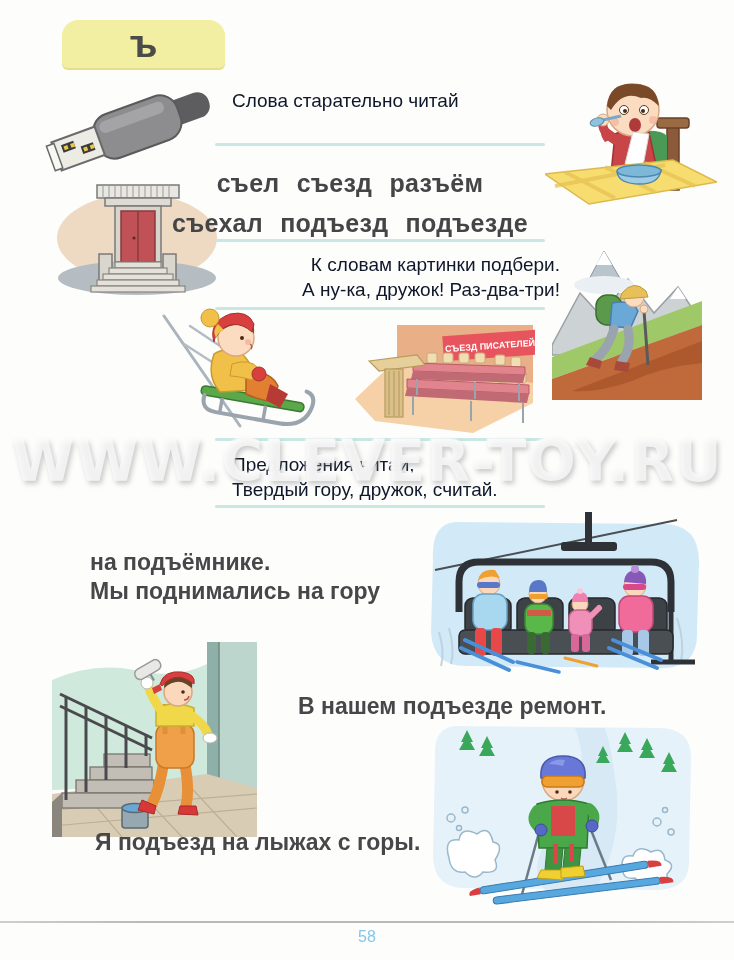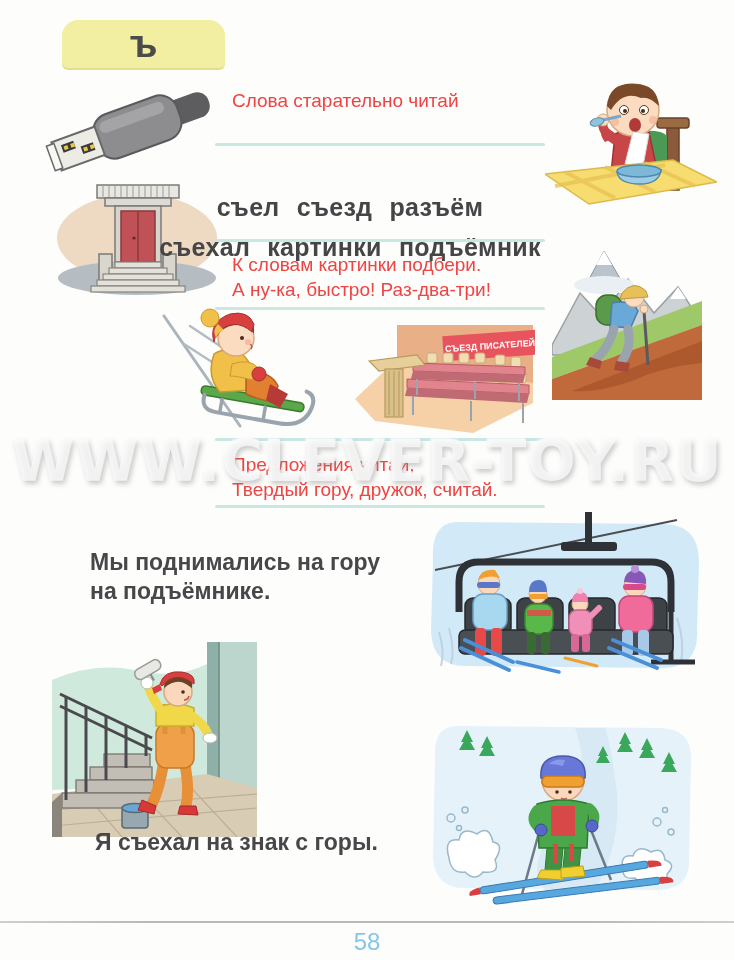--- a/index.html
+++ b/index.html
@@ -11,44 +11,44 @@
   .abs{position:absolute;}
   
   .tab{
     left:62px;top:20px;width:163px;height:48px;
     background:#f3efa2;border-radius:16px 16px 6px 6px;
     display:flex;align-items:center;justify-content:center;
     box-shadow:0 2px 0 #e4df8e;
   }
   .tab-letter{font-size:38px;font-weight:700;color:#4b4b49;line-height:1;}
   
-  .instr{font-size:19px;line-height:1.34;color:#ef4444;}
+  .instr{font-size:19px;line-height:1.34;color:#0f172a;}
   
   .divider{height:3px;width:330px;left:215px;background:#c9e7e3;border-radius:2px;}
   
   .words{
     left:140px;top:163px;width:420px;text-align:center;
     font-size:25px;font-weight:700;color:#454547;line-height:1.6;
-    word-spacing:10px;letter-spacing:0.3px;margin-top:24px;
+    word-spacing:10px;letter-spacing:0.3px;
   }
   
   .sentence{font-size:23px;font-weight:700;color:#47474a;line-height:1.28;}
   
   .watermark{
     left:-12px;top:428px;width:758px;text-align:center;z-index:50;
     font-family:"DejaVu Sans",sans-serif;font-size:57px;font-weight:800;
     letter-spacing:1px;color:rgba(250,250,250,0.80);
     text-shadow:2px 3px 5px rgba(140,140,140,0.45),-1px -1px 2px rgba(255,255,255,0.9);
     pointer-events:none;white-space:nowrap;
   }
   
   .footer-line{left:0;top:921px;width:734px;height:2px;
     background:linear-gradient(to right,#cfcfcd,#b9b9b7 20%,#b9b9b7 80%,#cfcfcd);}
   .page-number{left:0;top:928px;width:734px;text-align:center;
-    font-size:24px;color:#85c6e8;}
+    font-size:16px;color:#85c6e8;}
   svg{display:block;}
 </style>
 </head>
 <body>
 
 <div class="page">
 
   <div class="abs tab">
     <span class="tab-letter">ъ</span>
   </div>
@@ -141,28 +141,28 @@
   </div>
 
   <div class="abs instr" style="left:232px;top:88px;width:320px;">
     <div>Слова старательно читай</div>
   </div>
 
   <div class="abs divider" style="top:143px;"></div>
 
   <div class="abs words">
     <div>съел съезд разъём</div>
-    <div>съехал картинки подъёмник</div>
+    <div>съехал подъезд подъезде</div>
   </div>
 
   <div class="abs divider" style="top:239px;"></div>
 
-  <div class="abs instr" style="left:232px;top:252px;width:320px;">
+  <div class="abs instr" style="left:240px;top:252px;width:320px;text-align:right;">
     <div>К словам картинки подбери.</div>
-    <div>А ну-ка, быстро! Раз-два-три!</div>
+    <div>А ну-ка, дружок! Раз-два-три!</div>
   </div>
 
   <div class="abs divider" style="top:307px;"></div>
 
   <div class="abs" style="left:552px;top:245px;">
     <svg width="150" height="155" viewBox="0 0 150 155">
       <path d="M0 100 L28 48 L50 72 L76 34 L102 68 L126 42 L150 78 L150 110 L0 110 Z" fill="#cdd2d4" stroke="#9aa0a3" stroke-width="1.5"></path>
       <path d="M76 34 L86 48 L66 48 Z" fill="#ffffff"></path>
       <path d="M126 42 L134 54 L118 54 Z" fill="#ffffff"></path>
       <path d="M52 6 L72 40 L34 40 Z" fill="#b9c4cc" stroke="#8a98a3"></path>
@@ -267,22 +267,22 @@
   <div class="abs divider" style="top:438px;"></div>
   <div class="abs instr" style="left:232px;top:452px;width:330px;">
     <div>Предложения читай,</div>
     <div>Твердый гору, дружок, считай.</div>
   </div>
   <div class="abs divider" style="top:505px;"></div>
 
   <div class="abs watermark">WWW.CLEVER-TOY.RU</div>
 
   <div class="abs sentence" style="left:90px;top:548px;width:370px;">
+    <div>на подъёмнике.</div>
     <div>Мы поднимались на гору</div>
-    <div>на подъёмнике.</div>
   </div>
 
   <div class="abs" style="left:425px;top:512px;">
     <svg width="280" height="178" viewBox="0 0 280 178">
       <path d="M30 10 Q6 12 8 48 L6 120 Q8 156 44 154 L240 156 Q274 154 272 118 L274 50 Q274 12 238 12 Z" fill="#d2eaf8"></path>
       <g stroke="#b8ccd8" stroke-width="2" opacity="0.8">
         <path d="M14 120 Q20 140 16 154" fill="none"></path>
         <path d="M24 116 Q30 138 26 152" fill="none"></path>
         <path d="M240 110 Q248 134 244 152" fill="none"></path>
         <path d="M252 106 Q260 130 256 150" fill="none"></path>
@@ -413,20 +413,21 @@
         <circle cx="131" cy="50" r="1.8" fill="#4a2a16"></circle>
         <path d="M132 58 Q136 58 137 54" stroke="#b05a4a" stroke-width="1.5" fill="none"></path>
         <g transform="rotate(-30 96 28)">
           <rect x="82" y="22" width="28" height="11" rx="5" fill="#e8e8e4" stroke="#9a9a96" stroke-width="1.5"></rect>
           <line x1="96" y1="33" x2="96" y2="40" stroke="#888" stroke-width="2"></line>
         </g>
       </g>
     </svg>
   </div>
 
+  <div class="abs sentence" style="left:298px;top:692px;width:400px;">В нашем подъезде ремонт.</div>
 
   <div class="abs" style="left:425px;top:718px;">
     <svg width="275" height="190" viewBox="0 0 275 190">
       <path d="M30 8 Q8 10 10 40 L8 140 Q10 172 44 170 L235 172 Q266 170 264 140 L266 40 Q266 10 234 10 Z" fill="#e6f2fa"></path>
       <path d="M150 10 Q170 60 130 110 Q100 150 120 172 L170 172 Q200 120 190 60 Q186 28 180 10 Z" fill="#d2e6f4" opacity="0.7"></path>
 
       <g fill="#3aa85a">
         <path d="M42 12 L48 24 L36 24 Z M42 18 L50 32 L34 32 Z"></path>
         <path d="M62 18 L68 30 L56 30 Z M62 24 L70 38 L54 38 Z"></path>
         <path d="M200 14 L206 26 L194 26 Z M200 20 L208 34 L192 34 Z"></path>
@@ -480,18 +481,18 @@
         <path d="M122 130 L138 130 L136 152 L120 152 Z" fill="#3e9440" stroke="#2e7a30"></path>
         <path d="M140 130 L156 130 L154 150 L138 150 Z" fill="#3e9440" stroke="#2e7a30"></path>
         <rect x="128" y="126" width="5" height="20" fill="#d84848"></rect>
         <rect x="144" y="126" width="5" height="18" fill="#d84848"></rect>
         <path d="M116 152 L138 152 L138 162 L112 160 Z" fill="#f0d030" stroke="#c0a018"></path>
         <path d="M136 150 L158 148 L160 158 L136 160 Z" fill="#f0d030" stroke="#c0a018"></path>
       </g>
     </svg>
   </div>
 
-  <div class="abs sentence" style="left:95px;top:828px;width:340px;">Я съехал на знак с горы.</div>
+  <div class="abs sentence" style="left:95px;top:828px;width:340px;">Я подъезд на лыжах с горы.</div>
 
   <div class="abs footer-line"></div>
   <div class="abs page-number">58</div>
 
 </div>
 
 </body></html>

